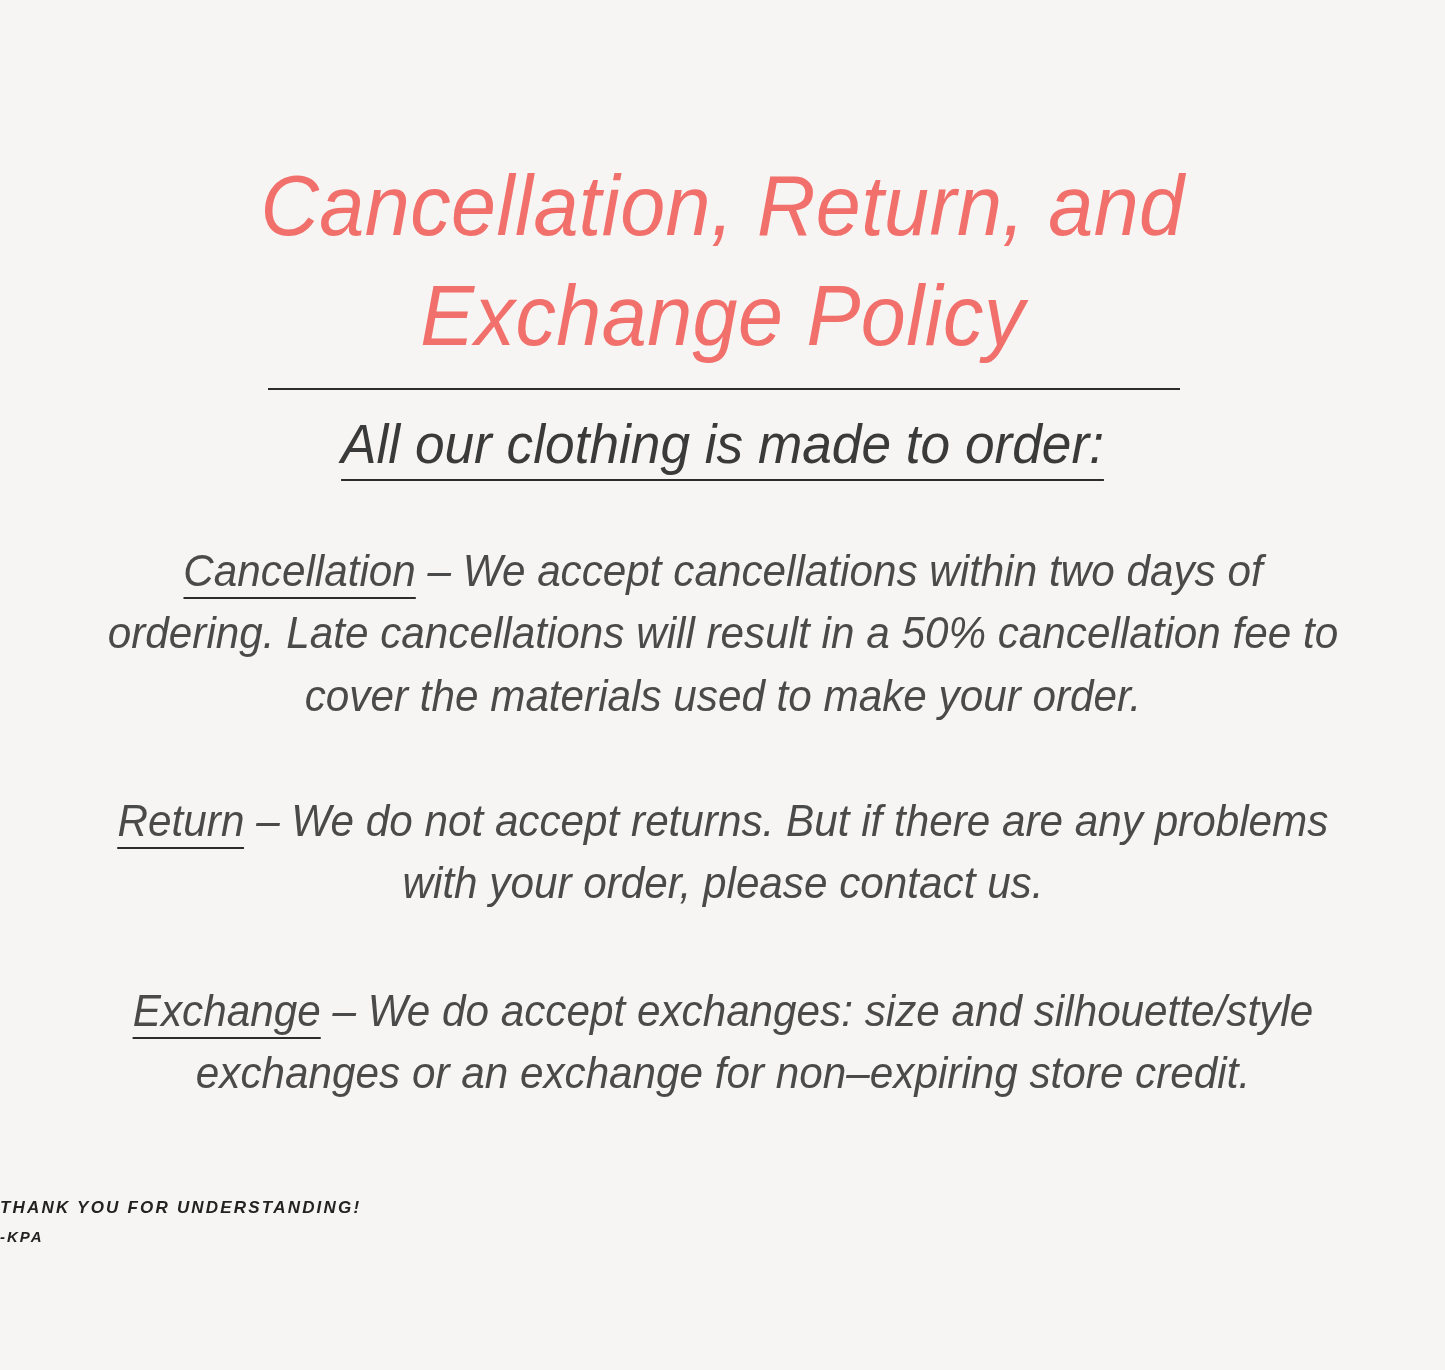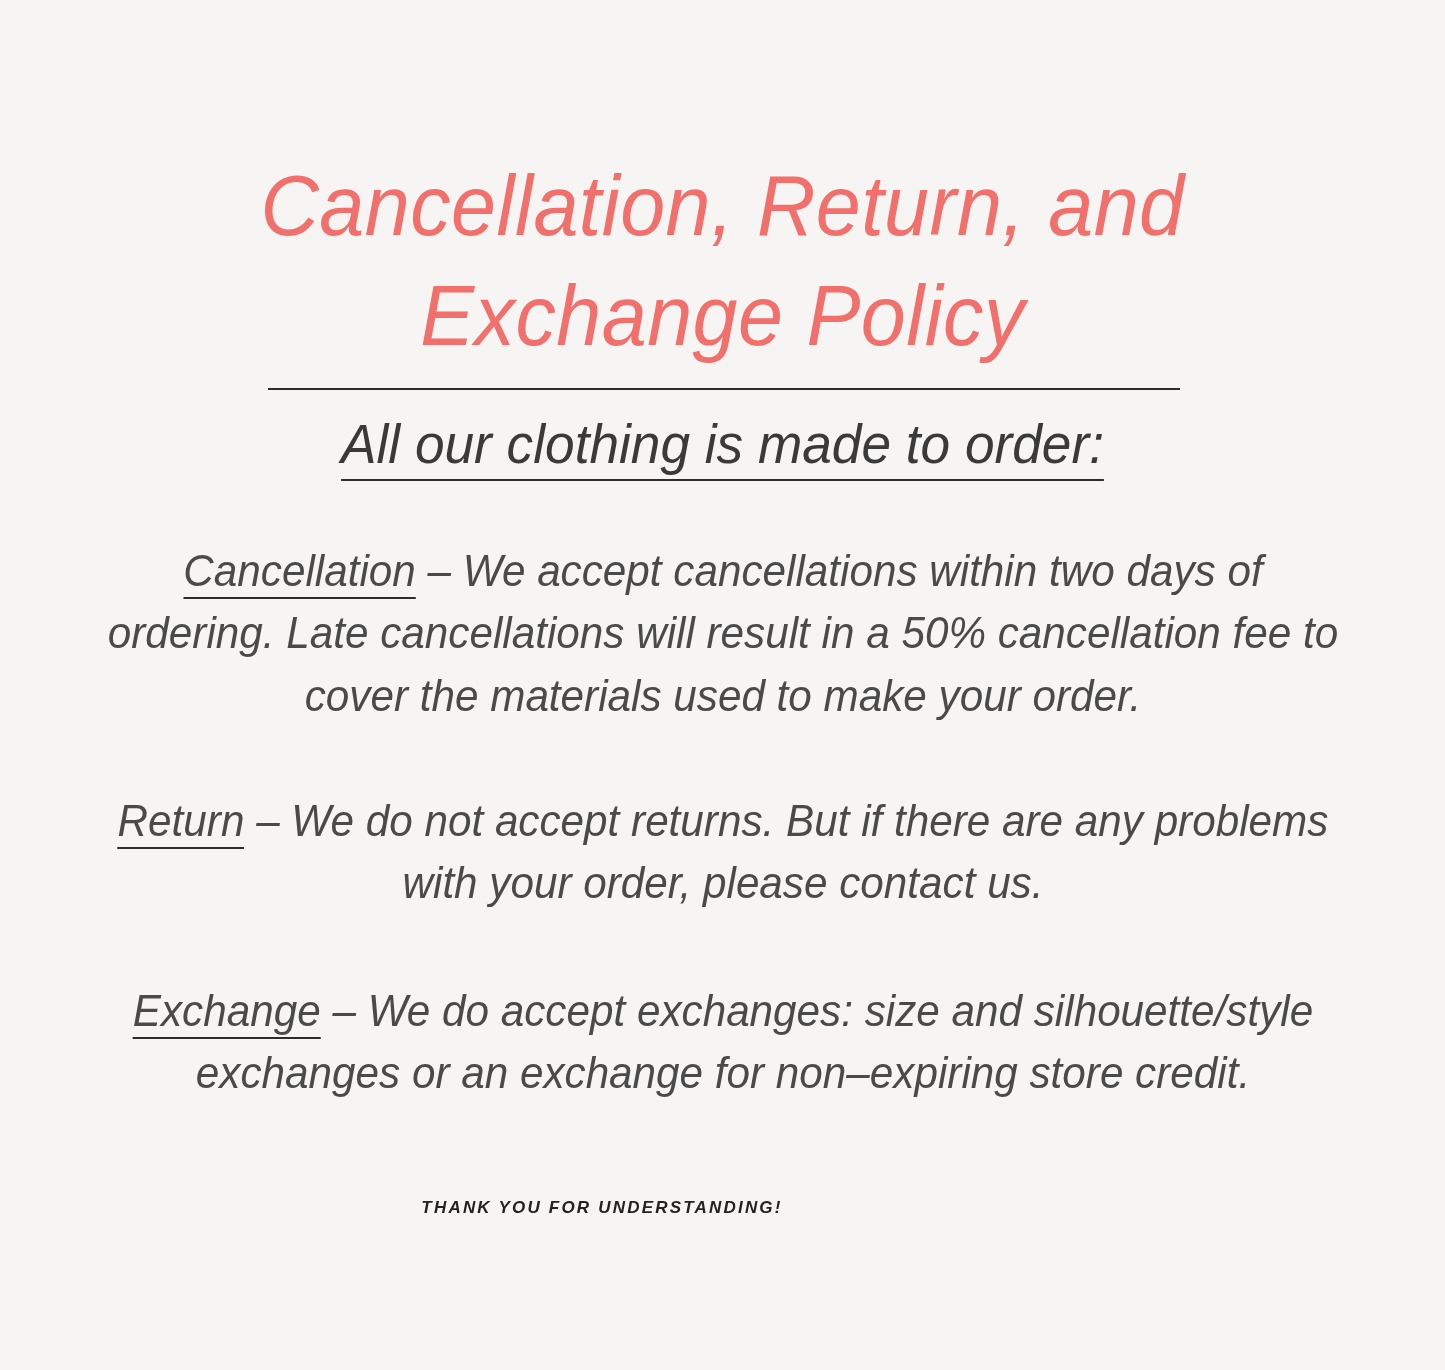--- a/index.html
+++ b/index.html
@@ -83,21 +83,21 @@
   }
 
   #para-cancellation { top: 540px; }
   #para-return { top: 790px; }
   #para-exchange { top: 980px; }
 
   .footer {
     position: absolute;
     left: 0;
     width: 1204px;
-    text-align: center;
+    text-align: left;
     color: #222;
     font-size: 17px;
     font-weight: 700;
     letter-spacing: 2.2px;
   }
   #footer-thanks { top: 1198px; }
   #footer-sign { top: 1228px; font-size: 15px; letter-spacing: 2px; }
 </style>
 </head>
 <body>
@@ -110,14 +110,15 @@
 
   <div class="subtitle"><span class="u">All our clothing is made to order:</span></div>
 
   <div class="body-block" id="para-cancellation"><span class="lead">Cancellation</span><span> – We accept cancellations within two days of ordering. Late cancellations will result in a 50% cancellation fee to cover the materials used to make your order.</span></div>
 
   <div class="body-block" id="para-return"><span class="lead">Return</span><span> – We do not accept returns. But if there are any problems with your order, please contact us.</span></div>
 
   <div class="body-block" id="para-exchange"><span class="lead">Exchange</span><span> – We do accept exchanges: size and silhouette/style exchanges or an exchange for non–expiring store credit.</span></div>
 
   <div class="footer" id="footer-thanks">THANK YOU FOR UNDERSTANDING!</div>
+  <div class="footer" id="footer-sign">-KPA</div>
 
 </div>
 
 </body></html>

